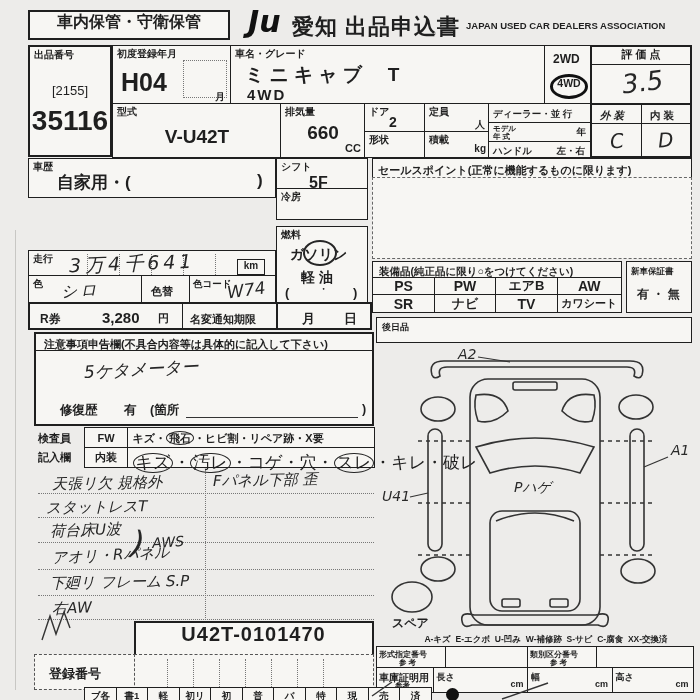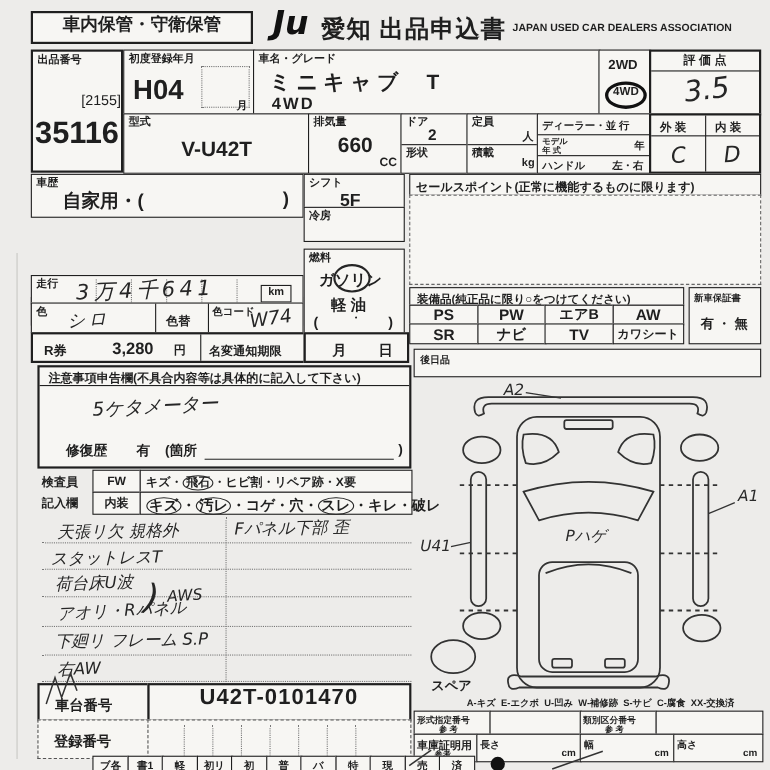--- a/index.html
+++ b/index.html
@@ -30,21 +30,21 @@
 
   <div class="abs bx2 ctr" style="left:28px;top:10px;width:202px;height:30px;">
     <span class="b" style="font-size:16px;">車内保管・守衛保管</span>
   </div>
   <span class="abs b hw" style="left:248px;top:4px;font-size:30px;font-style:italic;color:#111;">Ju</span>
   <span class="abs b" style="left:292px;top:12px;font-size:22px;letter-spacing:1px;">愛知 出品申込書</span>
   <span class="abs b" style="left:466px;top:20px;font-size:9.5px;">JAPAN USED CAR DEALERS ASSOCIATION</span>
 
   <div class="abs bx2" style="left:28px;top:45px;width:84px;height:112px;">
     <span class="abs lbl" style="left:4px;top:3px;">出品番号</span>
-    <span class="abs" style="left:0;top:36px;width:100%;text-align:right;font-size:13px;">[2155]</span>
+    <span class="abs" style="left:0;top:36px;width:100%;text-align:center;font-size:13px;">[2155]</span>
     <span class="abs b" style="left:0;top:58px;width:100%;text-align:center;font-size:28px;">35116</span>
   </div>
 
   <div class="abs bx" style="left:112px;top:45px;width:120px;height:60px;">
     <span class="abs lbl" style="left:4px;top:3px;">初度登録年月</span>
     <span class="abs b" style="left:8px;top:22px;font-size:25px;">H04</span>
     <div class="abs" style="left:70px;top:14px;width:44px;height:38px;border:1px dotted #777;"></div>
     <span class="abs lbl" style="left:102px;top:46px;">月</span>
   </div>
 
@@ -96,21 +96,21 @@
     <span class="abs b" style="left:4px;top:20px;font-size:7.5px;">モデル</span>
     <span class="abs b" style="left:4px;top:28px;font-size:7.5px;">年 式</span>
     <span class="abs b" style="right:5px;top:22px;font-size:9.5px;">年</span>
     <div class="abs" style="left:0;top:37px;width:100%;border-top:1px solid var(--ln);"></div>
     <span class="abs b" style="left:4px;top:41px;font-size:9.5px;">ハンドル</span>
     <span class="abs b" style="right:6px;top:41px;font-size:9.5px;">左・右</span>
   </div>
   <div class="abs bx2" style="left:590px;top:103px;width:102px;height:55px;">
     <div class="abs" style="left:0;top:18px;width:100%;border-top:1.5px solid var(--ln);"></div>
     <div class="abs" style="left:49px;top:0;height:100%;border-left:1.5px solid var(--ln);"></div>
-    <span class="abs b" style="left:8px;top:4px;font-size:10.5px;">外 装</span>
+    <span class="abs b" style="left:8px;top:4px;font-size:10.5px;font-style:italic;">外 装</span>
     <span class="abs b" style="left:58px;top:4px;font-size:10.5px;">内 装</span>
     <span class="abs hw" style="left:18px;top:24px;font-size:20px;transform:rotate(-6deg);">C</span>
     <span class="abs hw" style="left:66px;top:23px;font-size:20px;transform:rotate(-4deg);">D</span>
   </div>
 
   <div class="abs bx" style="left:28px;top:158px;width:248px;height:40px;">
     <span class="abs lbl" style="left:4px;top:3px;">車歴</span>
     <span class="abs b" style="left:28px;top:12px;font-size:17px;">自家用・(</span>
     <span class="abs b" style="left:228px;top:12px;font-size:17px;">)</span>
   </div>
@@ -228,21 +228,21 @@
   <span class="abs b" style="left:38px;top:450px;font-size:11px;">記入欄</span>
   <div class="abs cell" style="left:84px;top:427px;width:44px;height:21px;">
       <span class="b" style="font-size:11px;">FW</span>
     </div>
   <div class="abs bx" style="left:126.5px;top:427px;width:248px;height:21px;padding:3px 0 0 5px;font-size:11px;font-weight:bold;white-space:nowrap;">
     <span>キズ・</span><span class="circ">飛石</span><span>・ヒビ割・リペア跡・X要</span>
   </div>
   <div class="abs cell" style="left:84px;top:446.5px;width:44px;height:21px;">
       <span class="b" style="font-size:11px;">内装</span>
     </div>
-  <div class="abs bx" style="left:126.5px;top:446.5px;width:248px;height:21px;padding:3px 0 0 5px;font-size:13px;font-weight:bold;white-space:nowrap;">
+  <div class="abs bx" style="left:126.5px;top:446.5px;width:248px;height:21px;padding:3px 0 0 5px;font-size:17px;font-weight:normal;white-space:nowrap;">
     <span class="circ">キズ</span><span>・</span><span class="circ">汚レ</span><span>・コゲ・穴・</span><span class="circ">スレ</span><span>・キレ・破レ</span>
   </div>
 
   <div class="abs dotv" style="left:205px;top:470px;height:150px;"></div>
   <div class="abs doth" style="left:38px;top:493px;width:336px;"></div>
   <div class="abs doth" style="left:38px;top:517px;width:336px;"></div>
   <div class="abs doth" style="left:38px;top:542px;width:336px;"></div>
   <div class="abs doth" style="left:38px;top:569px;width:336px;"></div>
   <div class="abs doth" style="left:38px;top:595px;width:336px;"></div>
   <div class="abs doth" style="left:38px;top:619px;width:336px;"></div>
@@ -293,23 +293,20 @@
 
     <text x="80" y="14" font-size="14" font-style="italic" fill="#2a2a2a" stroke="none">A2</text>
     <text x="293" y="110" font-size="14" font-style="italic" fill="#2a2a2a" stroke="none">A1</text>
     <text x="4" y="156" font-size="14" font-style="italic" fill="#2a2a2a" stroke="none">U41</text>
     <text x="136" y="147" font-size="14" font-style="italic" fill="#2a2a2a" stroke="none">Pハゲ</text>
     <text x="14" y="282" font-size="12" font-weight="bold" fill="#1f1f1f" stroke="none" font-family="Liberation Sans,sans-serif">スペア</text>
   </svg>
 
   <span class="abs b" style="left:398px;top:634px;width:296px;font-size:8.5px;text-align:center;white-space:pre;">A-キズ  E-エクボ  U-凹み  W-補修跡  S-サビ  C-腐食  XX-交換済</span>
 
-  <div class="abs bx2" style="left:34px;top:621px;width:102px;height:35px;">
-    <span class="abs b" style="left:14px;top:9px;font-size:13px;">車台番号</span>
-  </div>
   <div class="abs bx2 ctr" style="left:133.5px;top:621px;width:240px;height:35px;">
     <span class="b" style="font-size:20px;letter-spacing:1px;">U42T-0101470</span>
   </div>
   <div class="abs" style="left:34px;top:653.5px;width:102px;height:36px;border:1px dashed #555;background:var(--box);">
     <span class="abs b" style="left:14px;top:10px;font-size:13px;">登録番号</span>
   </div>
   <div class="abs" style="left:133.5px;top:653.5px;width:240px;height:36px;border:1px dashed #555;background:var(--box);">
     <div class="abs dotv" style="left:32px;top:4px;height:28px;"></div>
     <div class="abs dotv" style="left:58px;top:4px;height:28px;"></div>
     <div class="abs dotv" style="left:84px;top:4px;height:28px;"></div>

